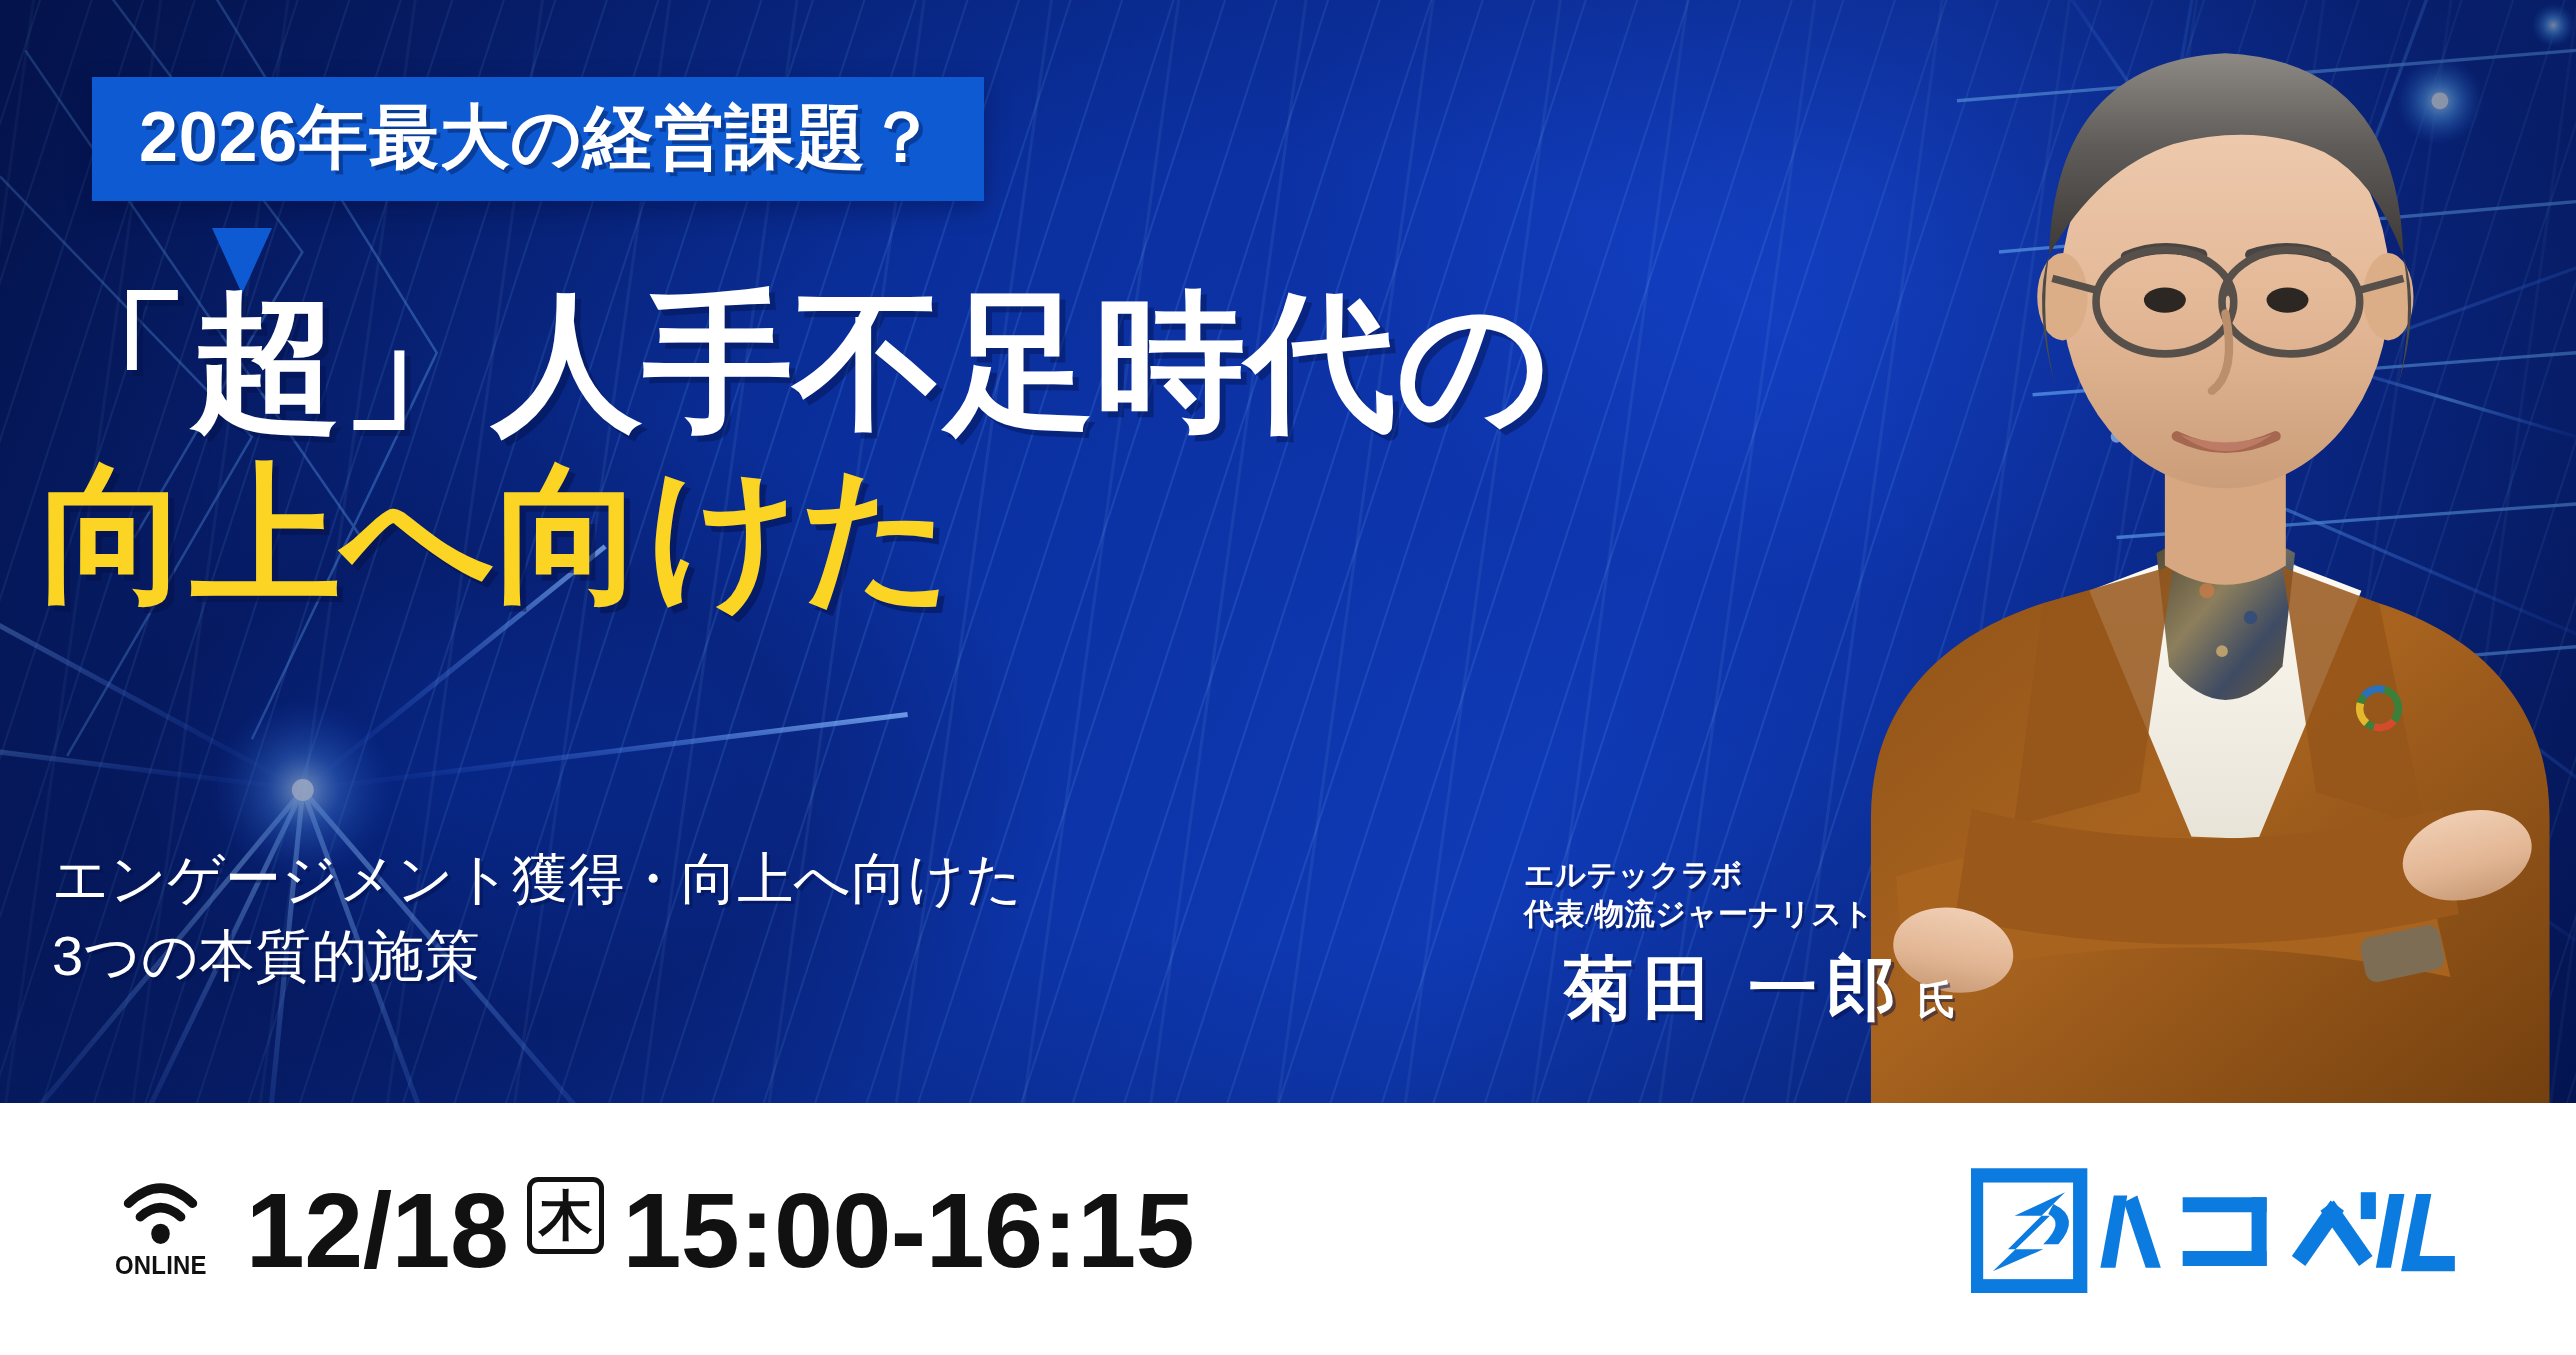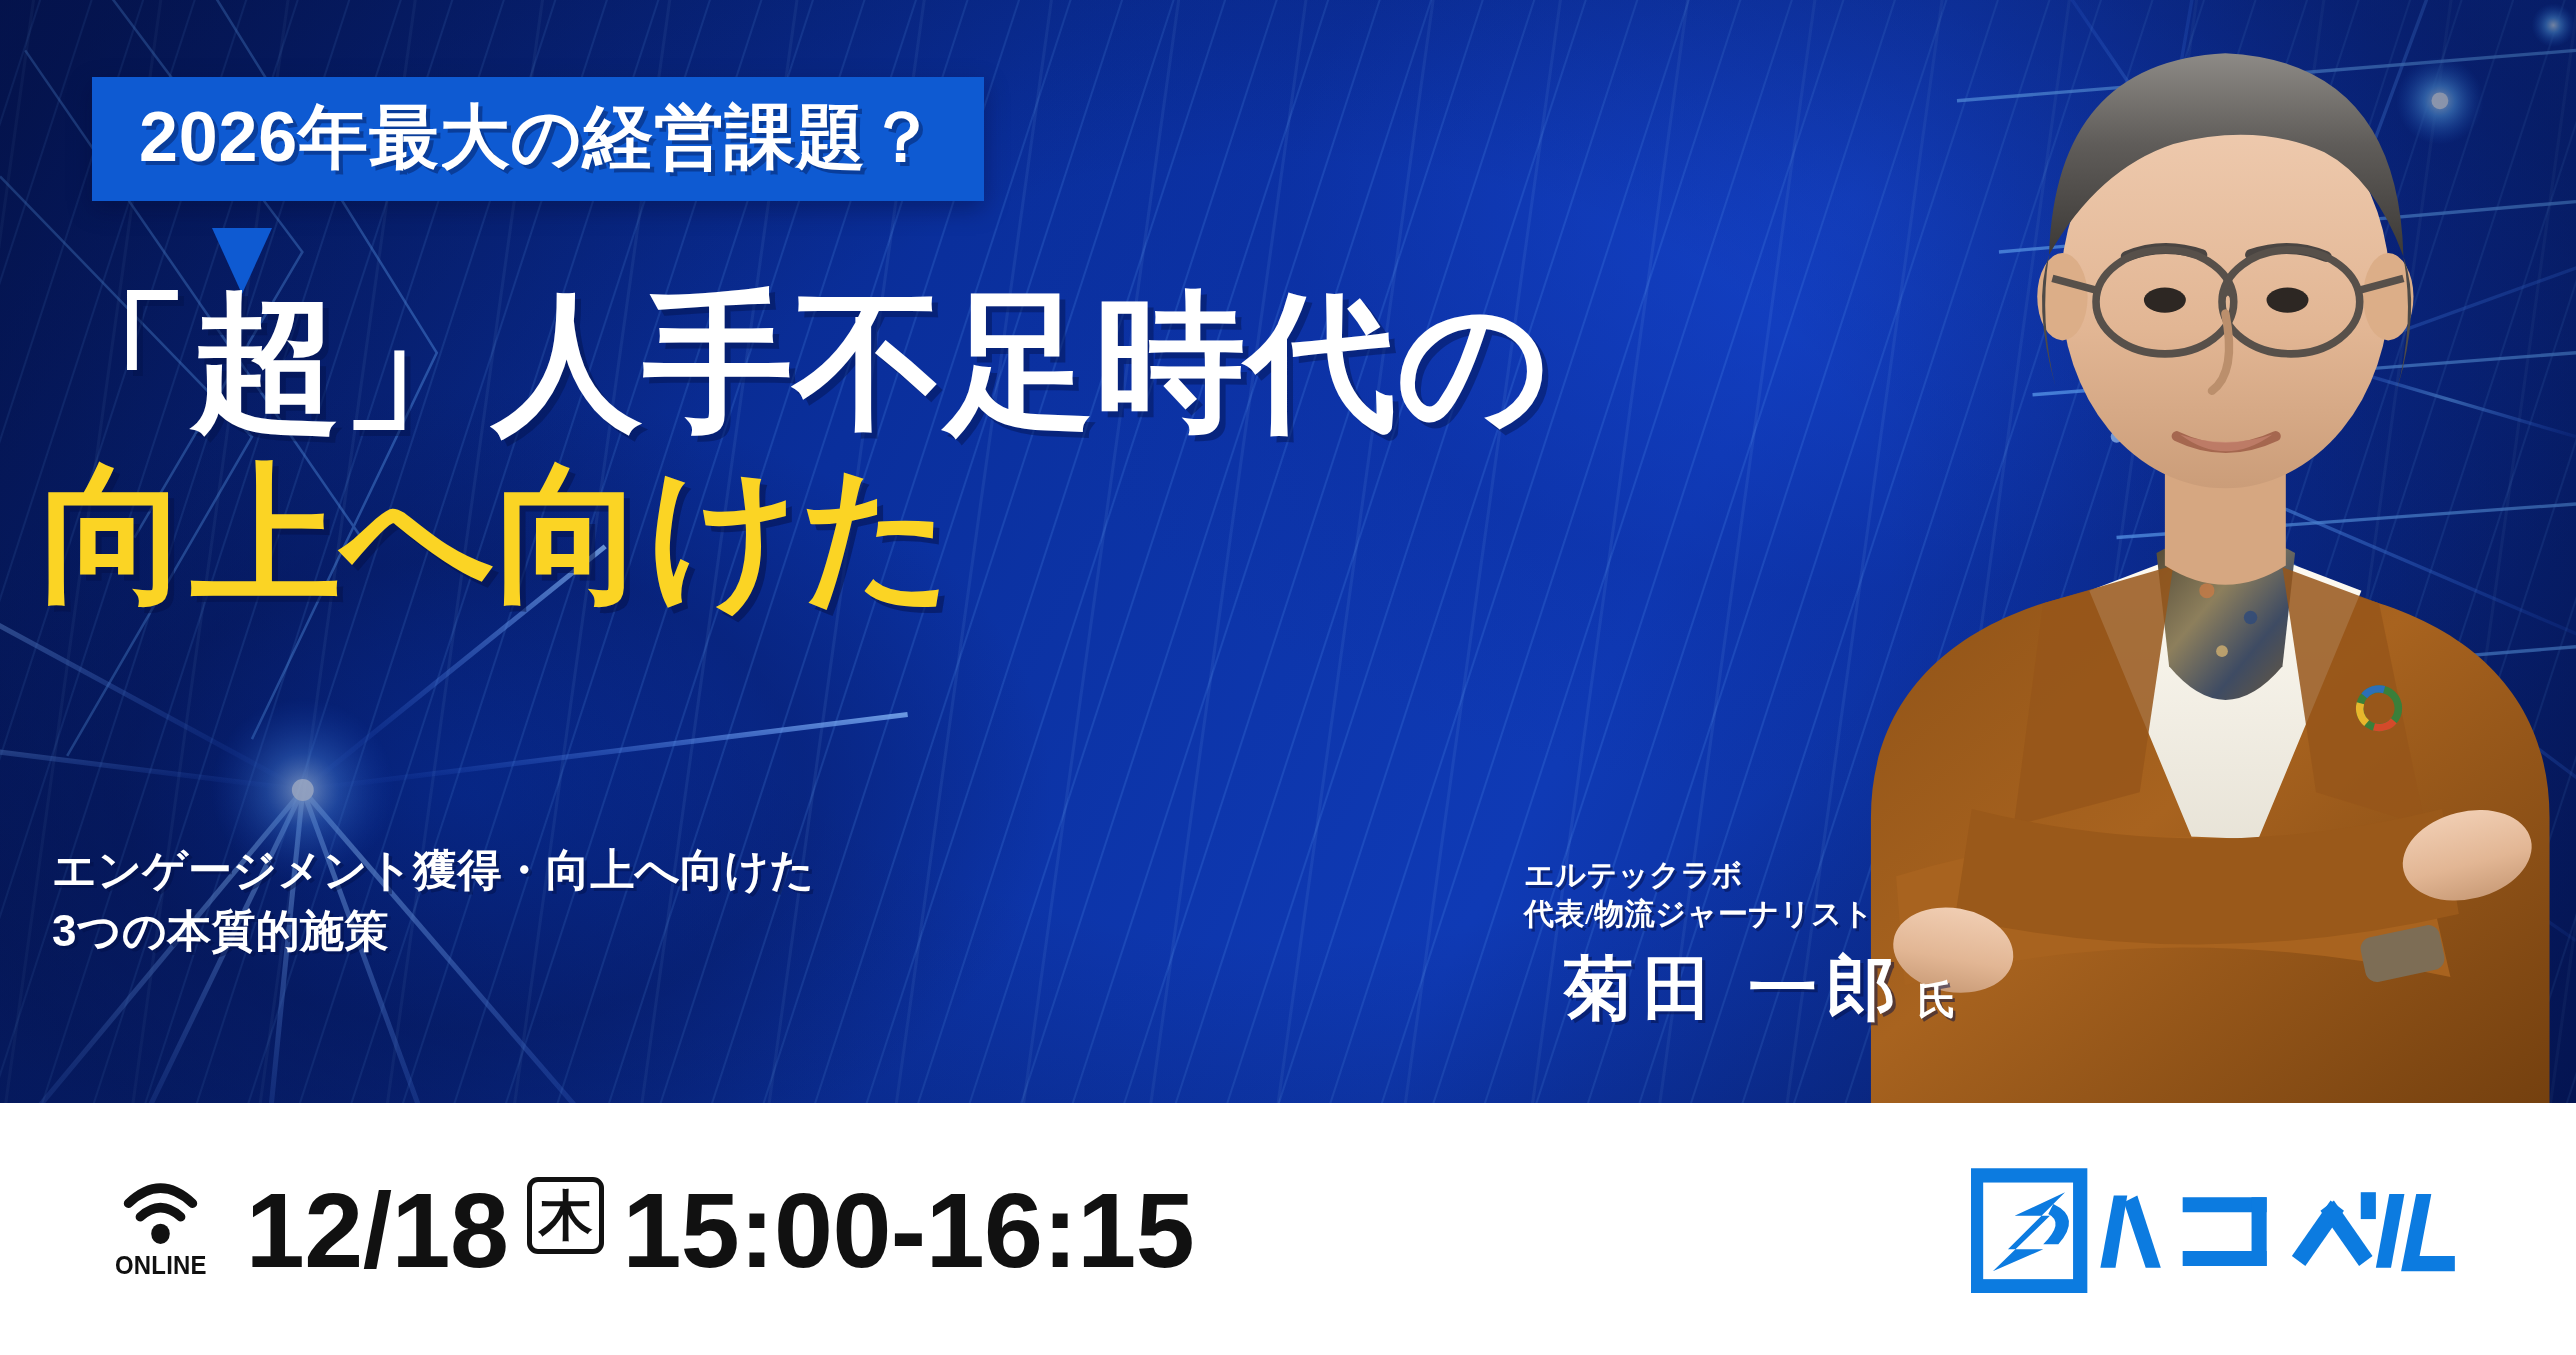--- a/index.html
+++ b/index.html
@@ -91,21 +91,21 @@
   .hl-line2{
     margin-top:18.5px;
     font-size:150px;line-height:1.02;font-weight:700;color:#fbd424;
     letter-spacing:.005em;white-space:nowrap;
     text-shadow:5.9px 5.9px 0 rgba(3,16,72,.50);
   }
 
   
   .subtitle{position:absolute;left:52px;top:840px;}
   .sub-line{
-    font-size:44px;line-height:1.38;font-weight:700;color:#ffffff;
+    font-size:56px;line-height:1.38;font-weight:400;color:#ffffff;
     letter-spacing:.006em;white-space:nowrap;
     text-shadow:3.4px 3.4px 0 rgba(3,16,72,.45);
   }
 
   
   .speaker{
     position:absolute;left:1524px;top:855px;text-align:left;font-family:Liberation Serif, serif;
   }
   .sp-org,.sp-role{
     font-size:30px;line-height:1.30;font-weight:700;color:#ffffff;

